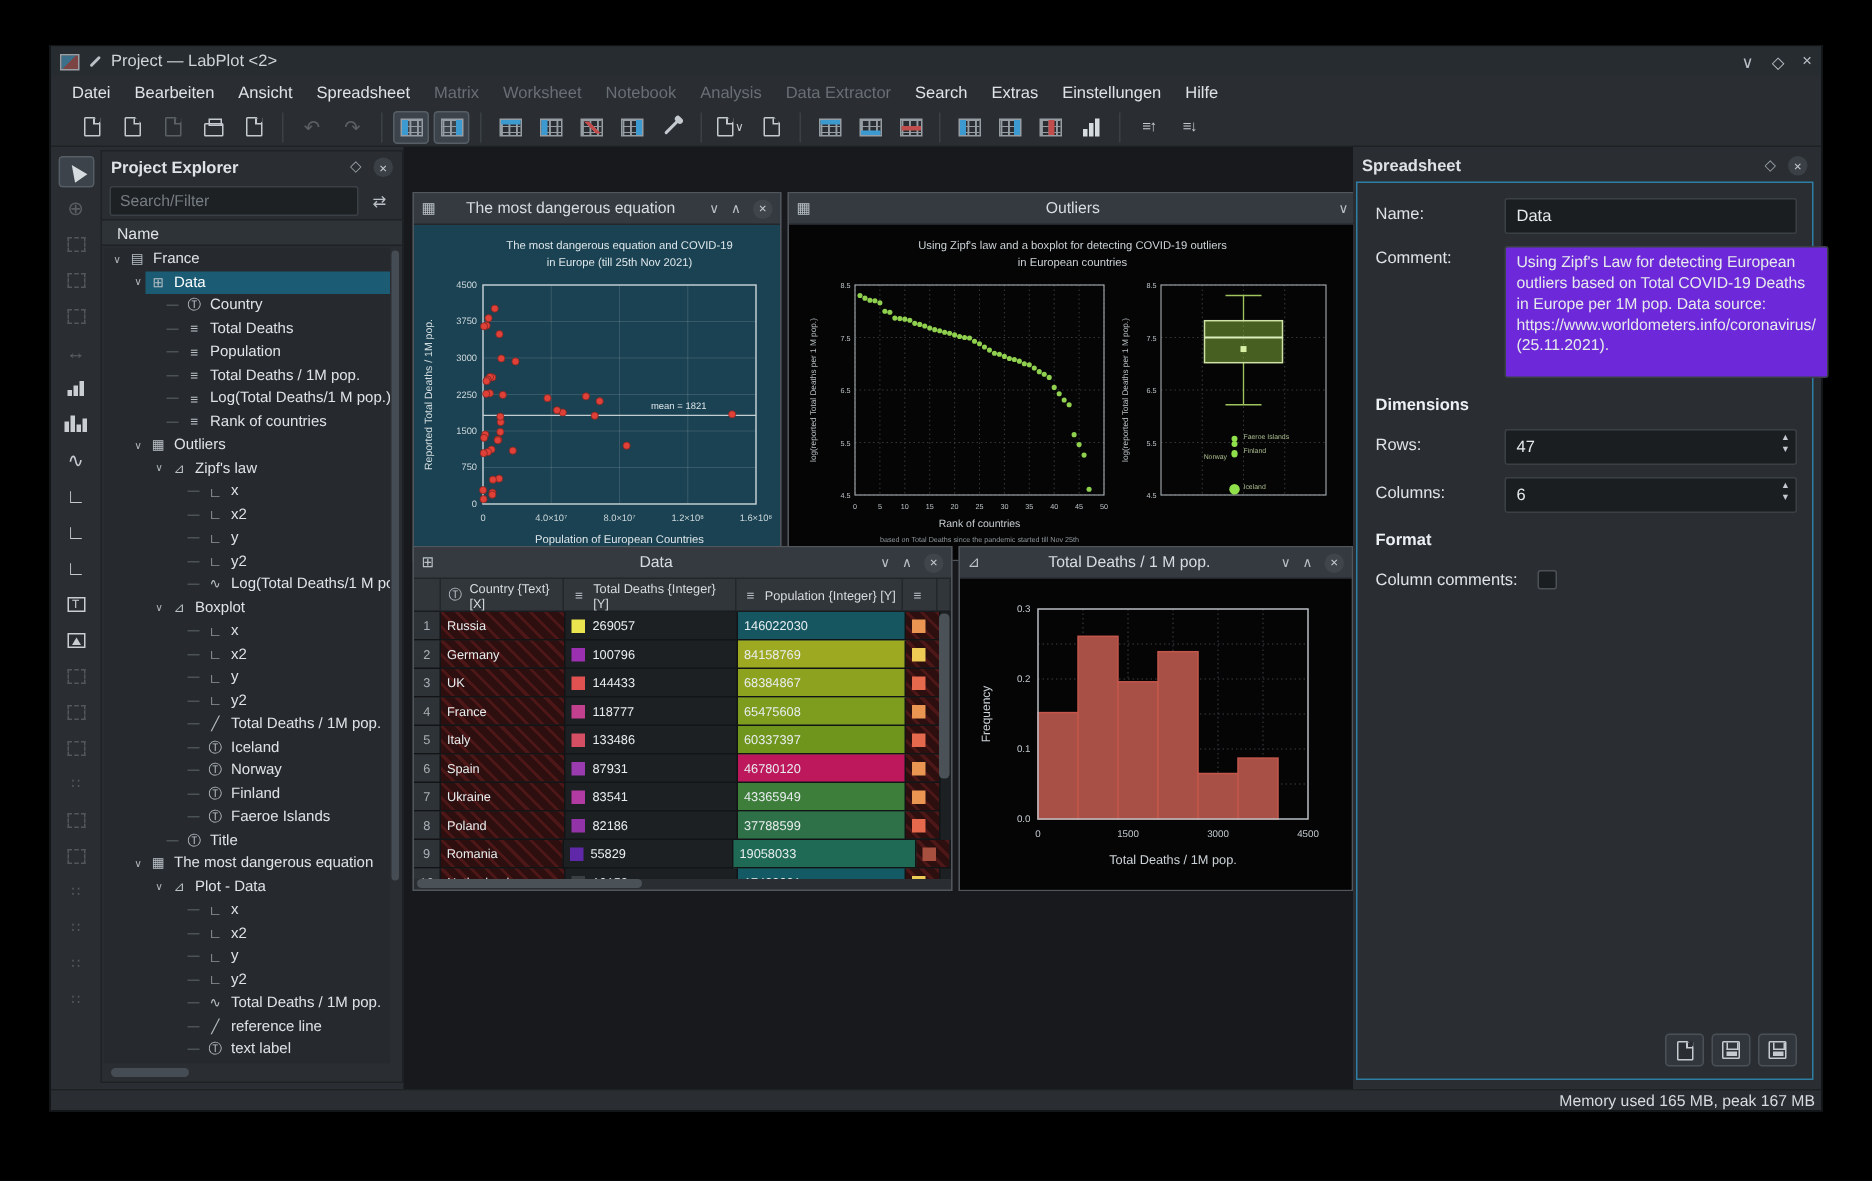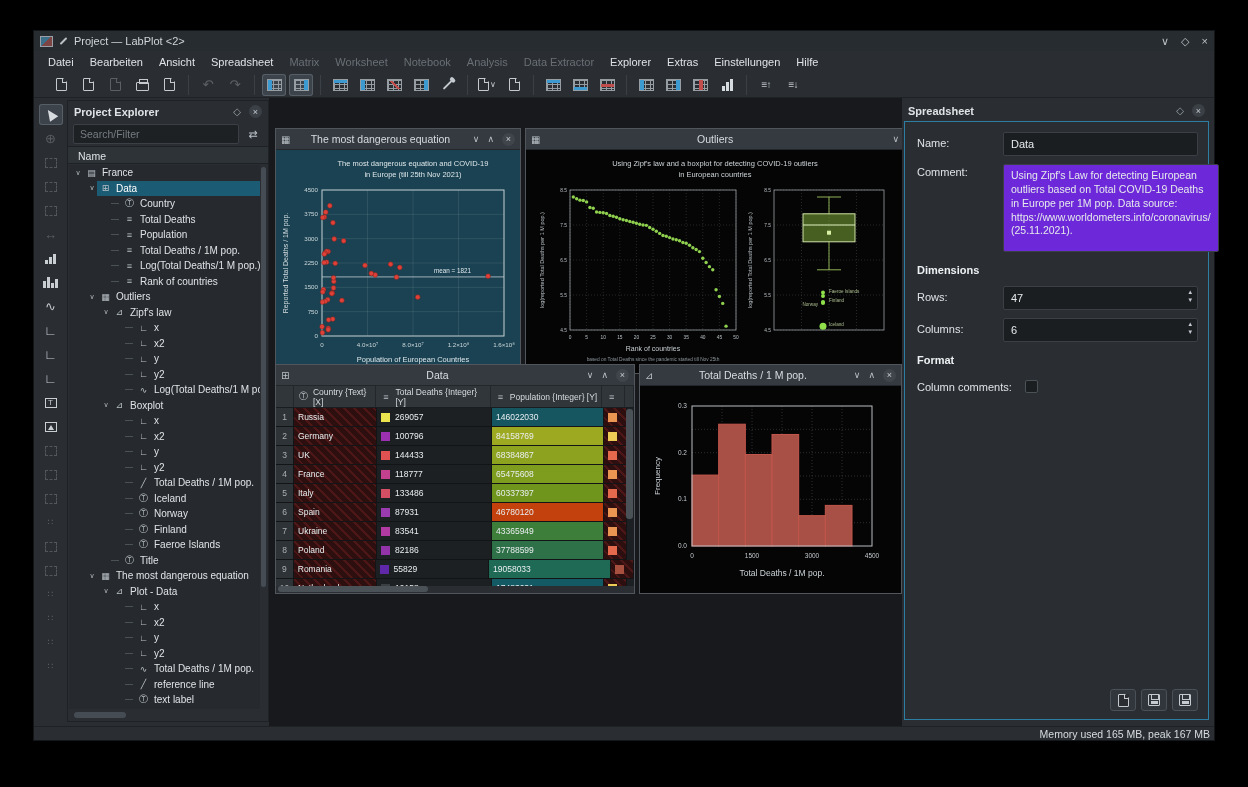--- a/index.html
+++ b/index.html
@@ -153,21 +153,21 @@
     <div class="menubar" id="menubar">
         <span class="menu-item">Datei</span>
         <span class="menu-item">Bearbeiten</span>
         <span class="menu-item">Ansicht</span>
         <span class="menu-item">Spreadsheet</span>
         <span class="menu-item disabled">Matrix</span>
         <span class="menu-item disabled">Worksheet</span>
         <span class="menu-item disabled">Notebook</span>
         <span class="menu-item disabled">Analysis</span>
         <span class="menu-item disabled">Data Extractor</span>
-        <span class="menu-item">Explorer</span>
+        <span class="menu-item">Search</span>
         <span class="menu-item">Extras</span>
         <span class="menu-item">Einstellungen</span>
         <span class="menu-item">Hilfe</span>
       </div>
     <div class="toolbar" id="toolbar-main">
         <div class="tgroup">
           <span class="mi">
             <span class="ic-doc"></span>
           </span>
           <span class="mi">
@@ -971,21 +971,21 @@
                     <span class="sq" style="background: rgb(229, 106, 77); margin-right: 0px;"></span>
                   </div>
                 </div>
                 <div class="drow">
                   <div class="dcell rn" style="width: 18px;">6</div>
                   <div class="dcell hatch" style="width: 83px;">Spain</div>
                   <div class="dcell" style="width: 115px;">
                     <span class="sq" style="background: rgb(154, 59, 176);"></span>
                     <span>87931</span>
                   </div>
-                  <div class="dcell" style="width: 112px; background: #c2410c;">46780120</div>
+                  <div class="dcell" style="width: 112px; background: #be185d;">46780120</div>
                   <div class="dcell hatch" style="width: 23px;">
                     <span class="sq" style="background: rgb(234, 149, 82); margin-right: 0px;"></span>
                   </div>
                 </div>
                 <div class="drow">
                   <div class="dcell rn" style="width: 18px;">7</div>
                   <div class="dcell hatch" style="width: 83px;">Ukraine</div>
                   <div class="dcell" style="width: 115px;">
                     <span class="sq" style="background: rgb(177, 59, 162);"></span>
                     <span>83541</span>

